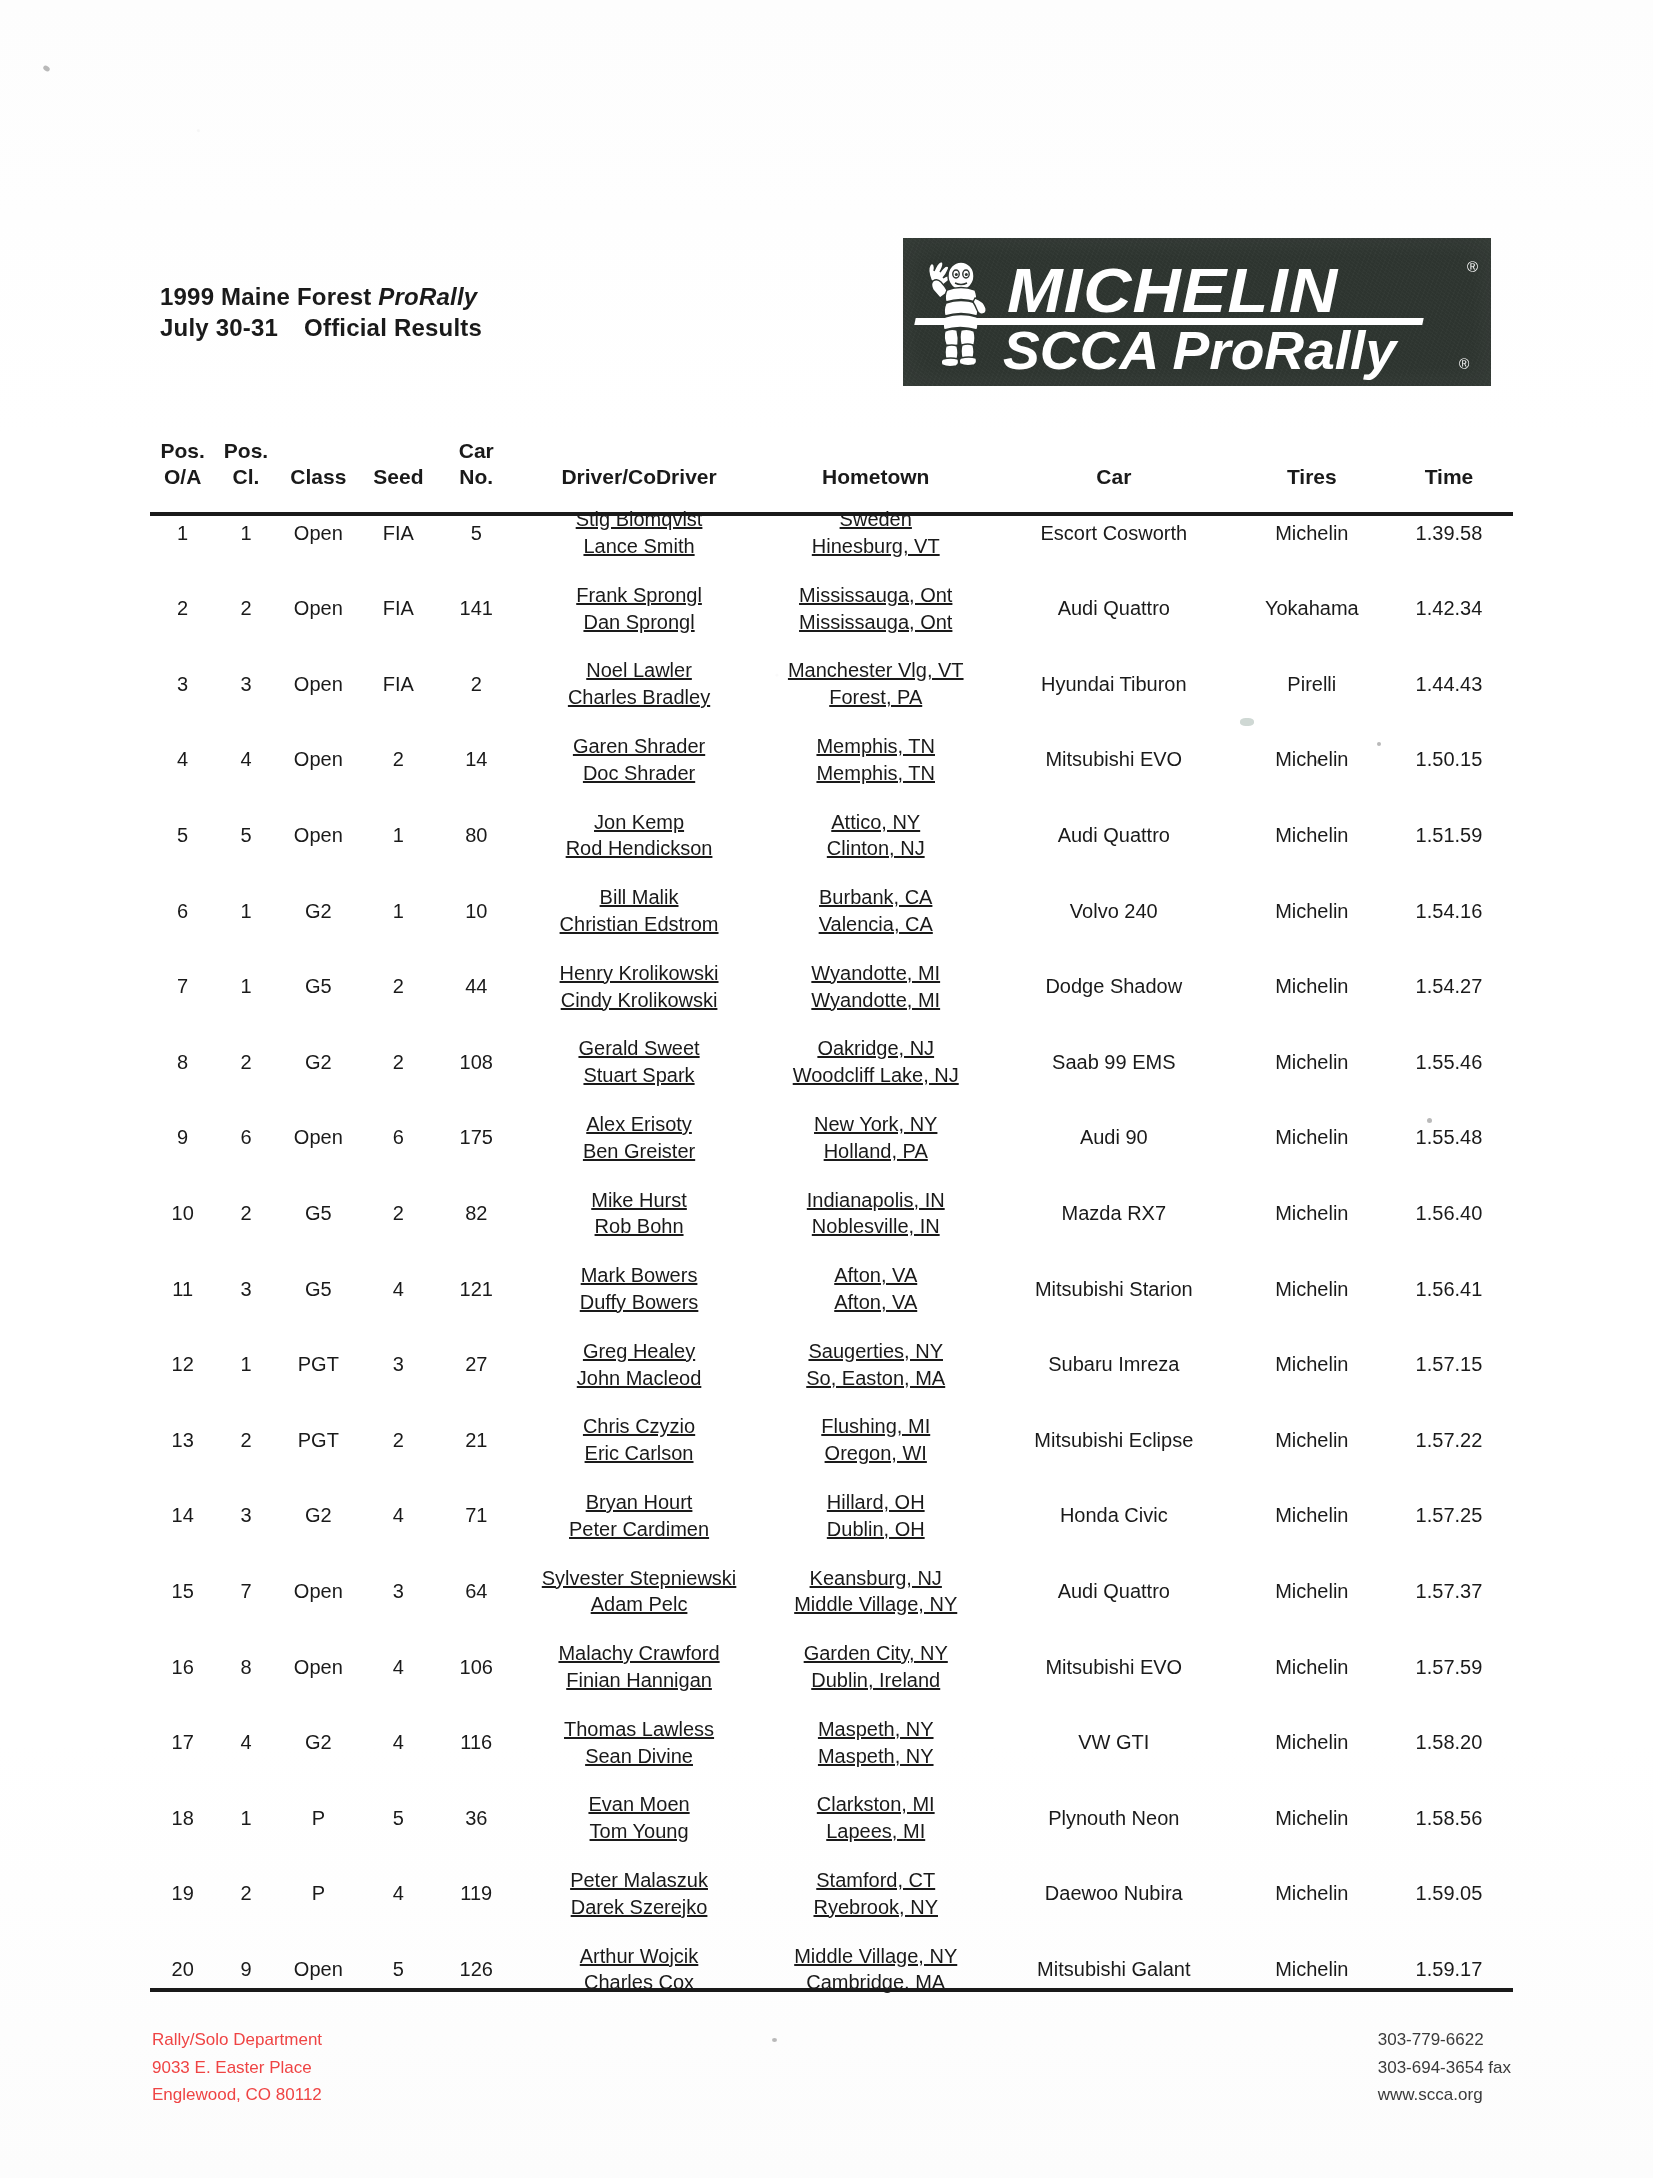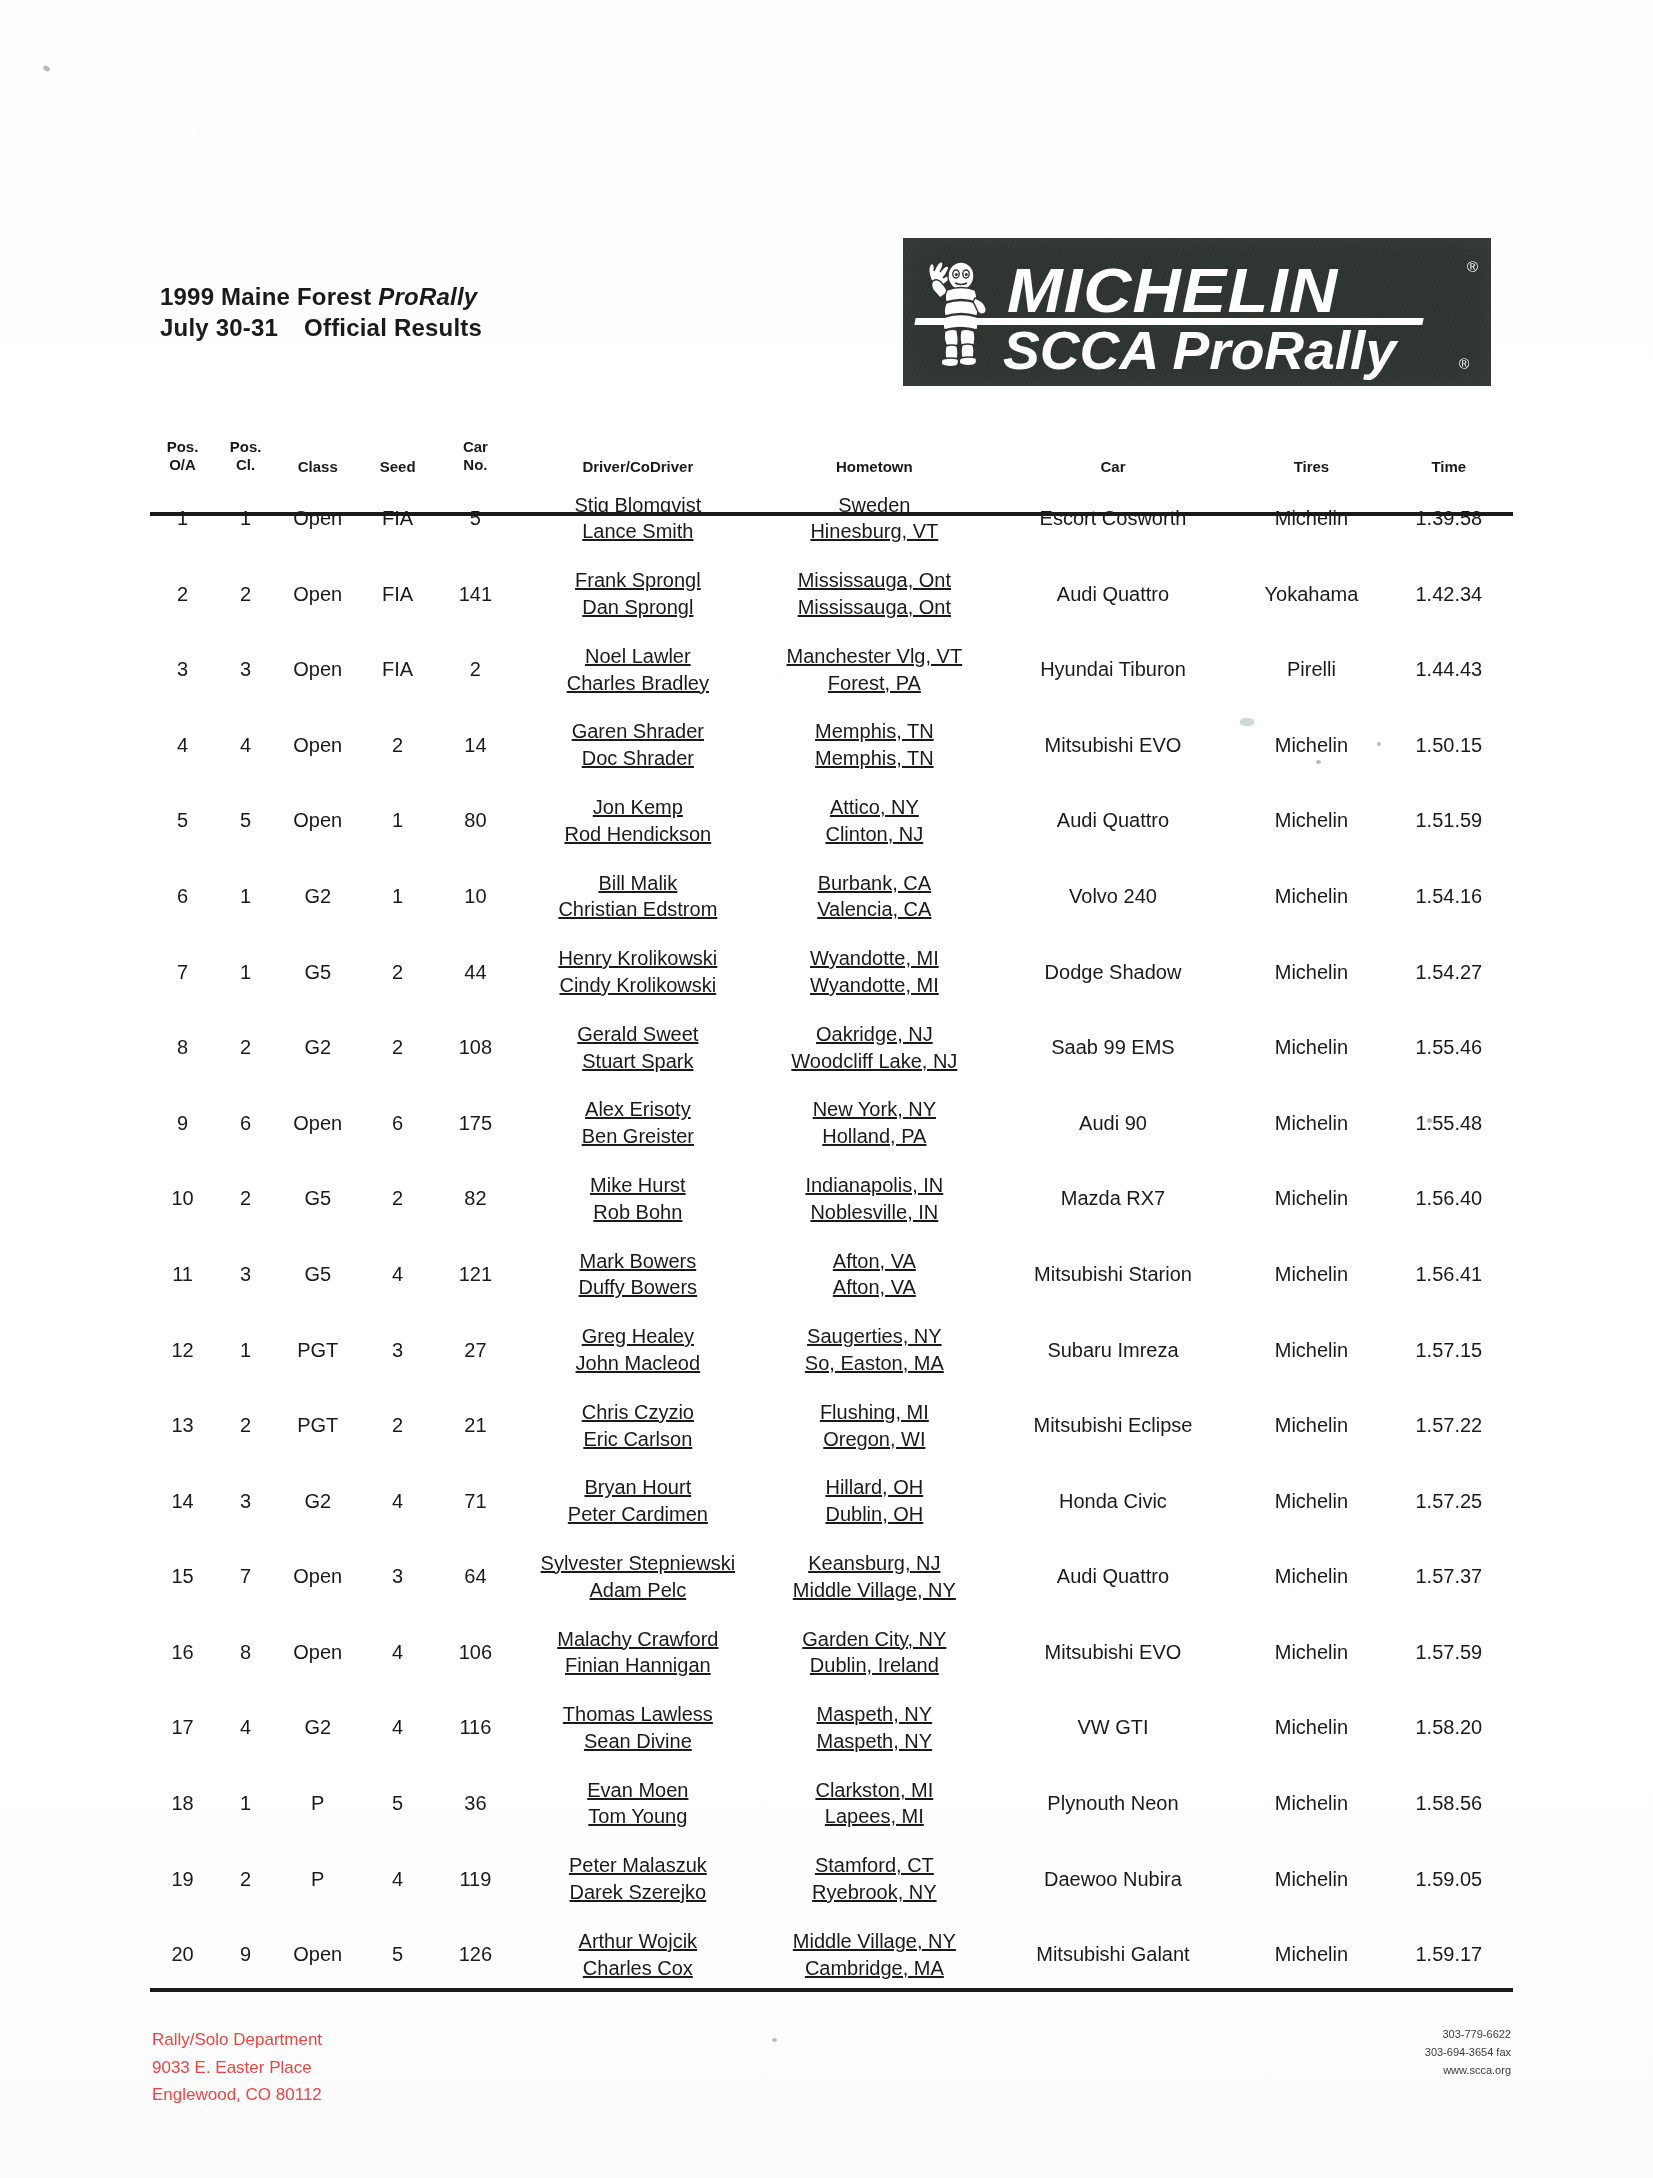--- a/index.html
+++ b/index.html
@@ -135,21 +135,21 @@
     top: 438px;
     width: 1363px;
     border-collapse: collapse;
   }
   .results th, .results td {
     padding: 0;
     font-weight: normal;
     vertical-align: middle;
   }
   .results thead th {
-    font-size: 15px;
+    font-size: 21px;
     font-weight: bold;
     text-align: center;
     vertical-align: bottom;
     padding-bottom: 6px;
   }
   .hdr-stack { display: block; line-height: 1.22; }
   .hdr-top   { display: block; }
   .rule {
     position: absolute;
     left: 150px;
@@ -185,22 +185,22 @@
     left: 152px;
     top: 2026px;
     font-size: 17px;
     line-height: 1.62;
     color: #ef4444;
   }
   .footer-right {
     position: absolute;
     right: 142px;
     top: 2026px;
-    text-align: right;
-    font-size: 11px;
+    text-align: left;
+    font-size: 17px;
     line-height: 1.62;
     color: #3a3a3a;
   }
   .footer-left div, .footer-right div { white-space: nowrap; }
 </style>
 </head>
 <body>
 
 <div class="page">
   <div class="paper-tint"></div>

